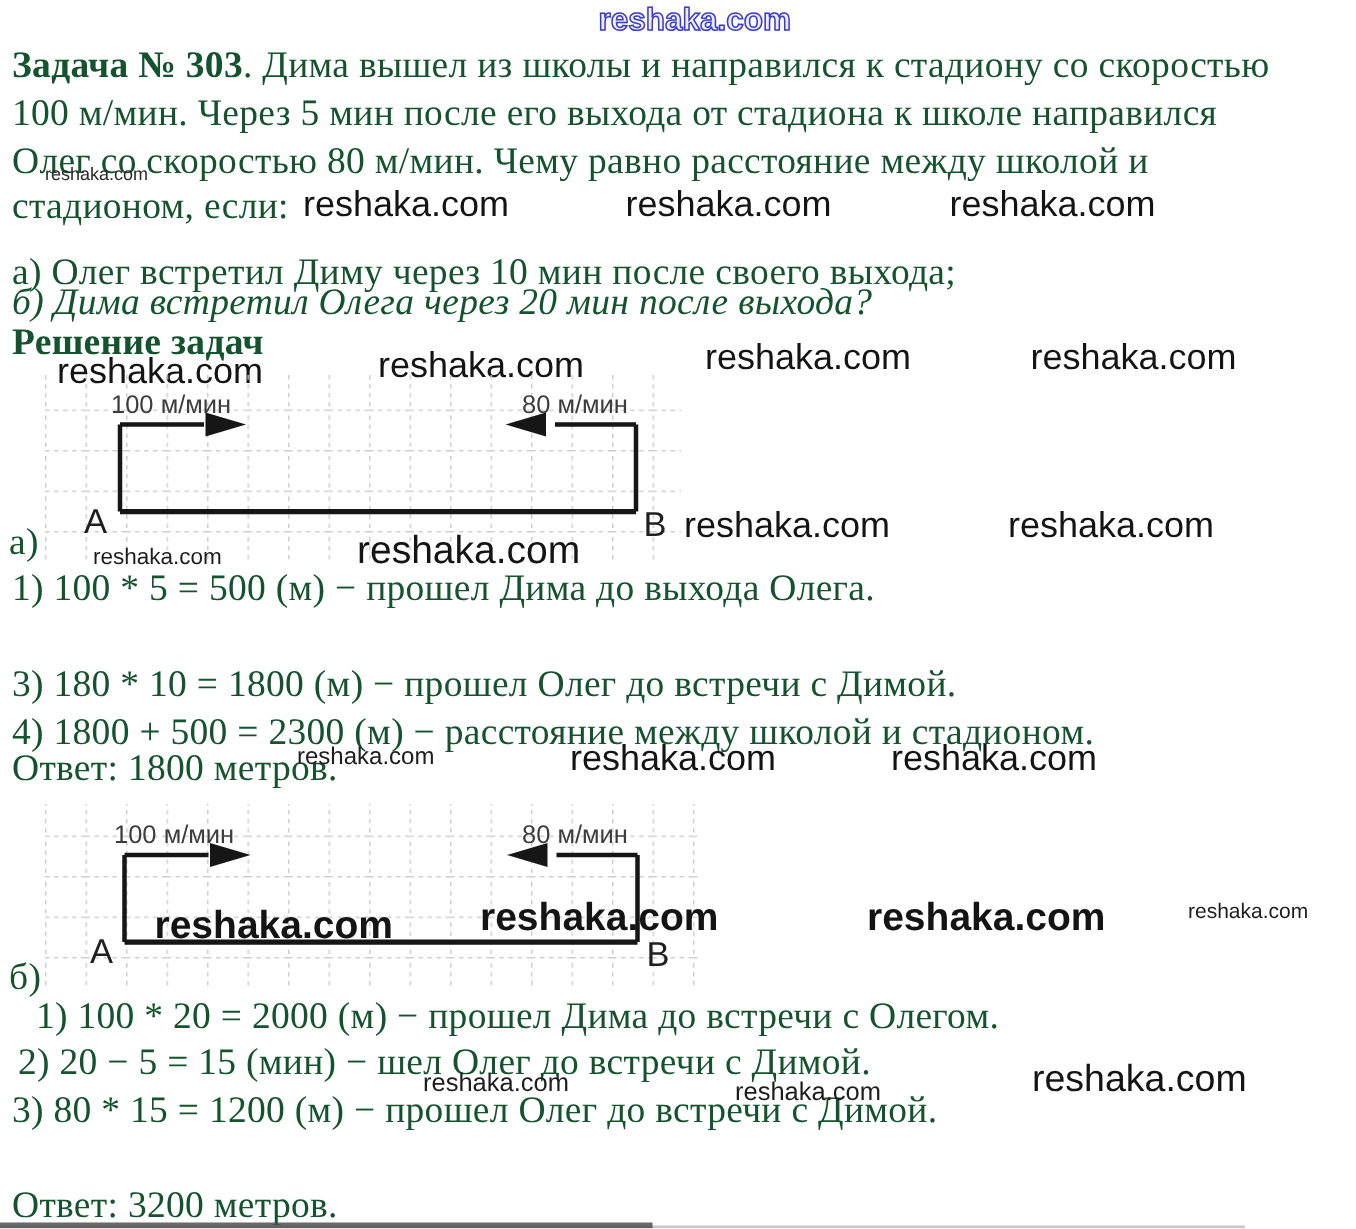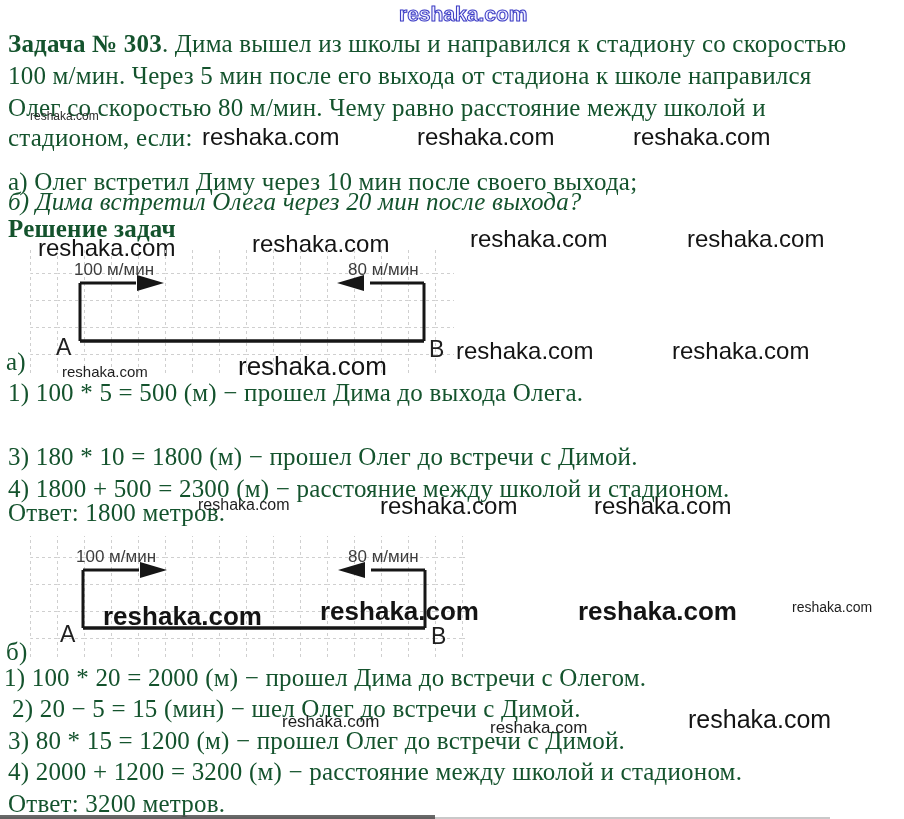--- a/index.html
+++ b/index.html
@@ -106,24 +106,23 @@
     <text class="dgpoint" x="401" y="114">B</text>
   </svg>
 
   <div class="wm wm-26 wm-b" style="left:103px;top:603px;">reshaka.com</div>
   <div class="wm wm-26 wm-b" style="left:320px;top:598px;">reshaka.com</div>
   <div class="wm wm-26 wm-b" style="left:578px;top:598px;">reshaka.com</div>
   <div class="wm wm-14" style="left:792px;top:600px;">reshaka.com</div>
 
   <div class="t" style="left:6px;top:638px;">б)</div>
 
-  <div class="t" style="left:4px;top:664px;">1) 100 * 20 = 2000 (м) − прошел Дима до встречи с Олегом.</div>
+  <div class="t" style="left:24px;top:664px;">1) 100 * 20 = 2000 (м) − прошел Дима до встречи с Олегом.</div>
   <div class="t" style="left:12px;top:695px;text-align:right;">2) 20 − 5 = 15 (мин) − шел Олег до встречи с Димой.</div>
   <div class="t" style="left:8px;top:727px;">3) 80 * 15 = 1200 (м) − прошел Олег до встречи с Димой.</div>
-  <div class="t" style="left:8px;top:758px;">4) 2000 + 1200 = 3200 (м) − расстояние между школой и стадионом.</div>
   <div class="t" style="left:8px;top:790px;">Ответ: 3200 метров.</div>
 
   <div class="wm wm-17" style="left:282px;top:713px;">reshaka.com</div>
   <div class="wm wm-17" style="left:490px;top:719px;">reshaka.com</div>
   <div class="wm wm-25" style="left:688px;top:707px;">reshaka.com</div>
 
   <div class="bar-light" style="left:0;top:817px;width:830px;height:2px;"></div>
   <div class="bar-dark" style="left:0;top:815px;width:435px;height:4px;"></div>
 
 </div>

